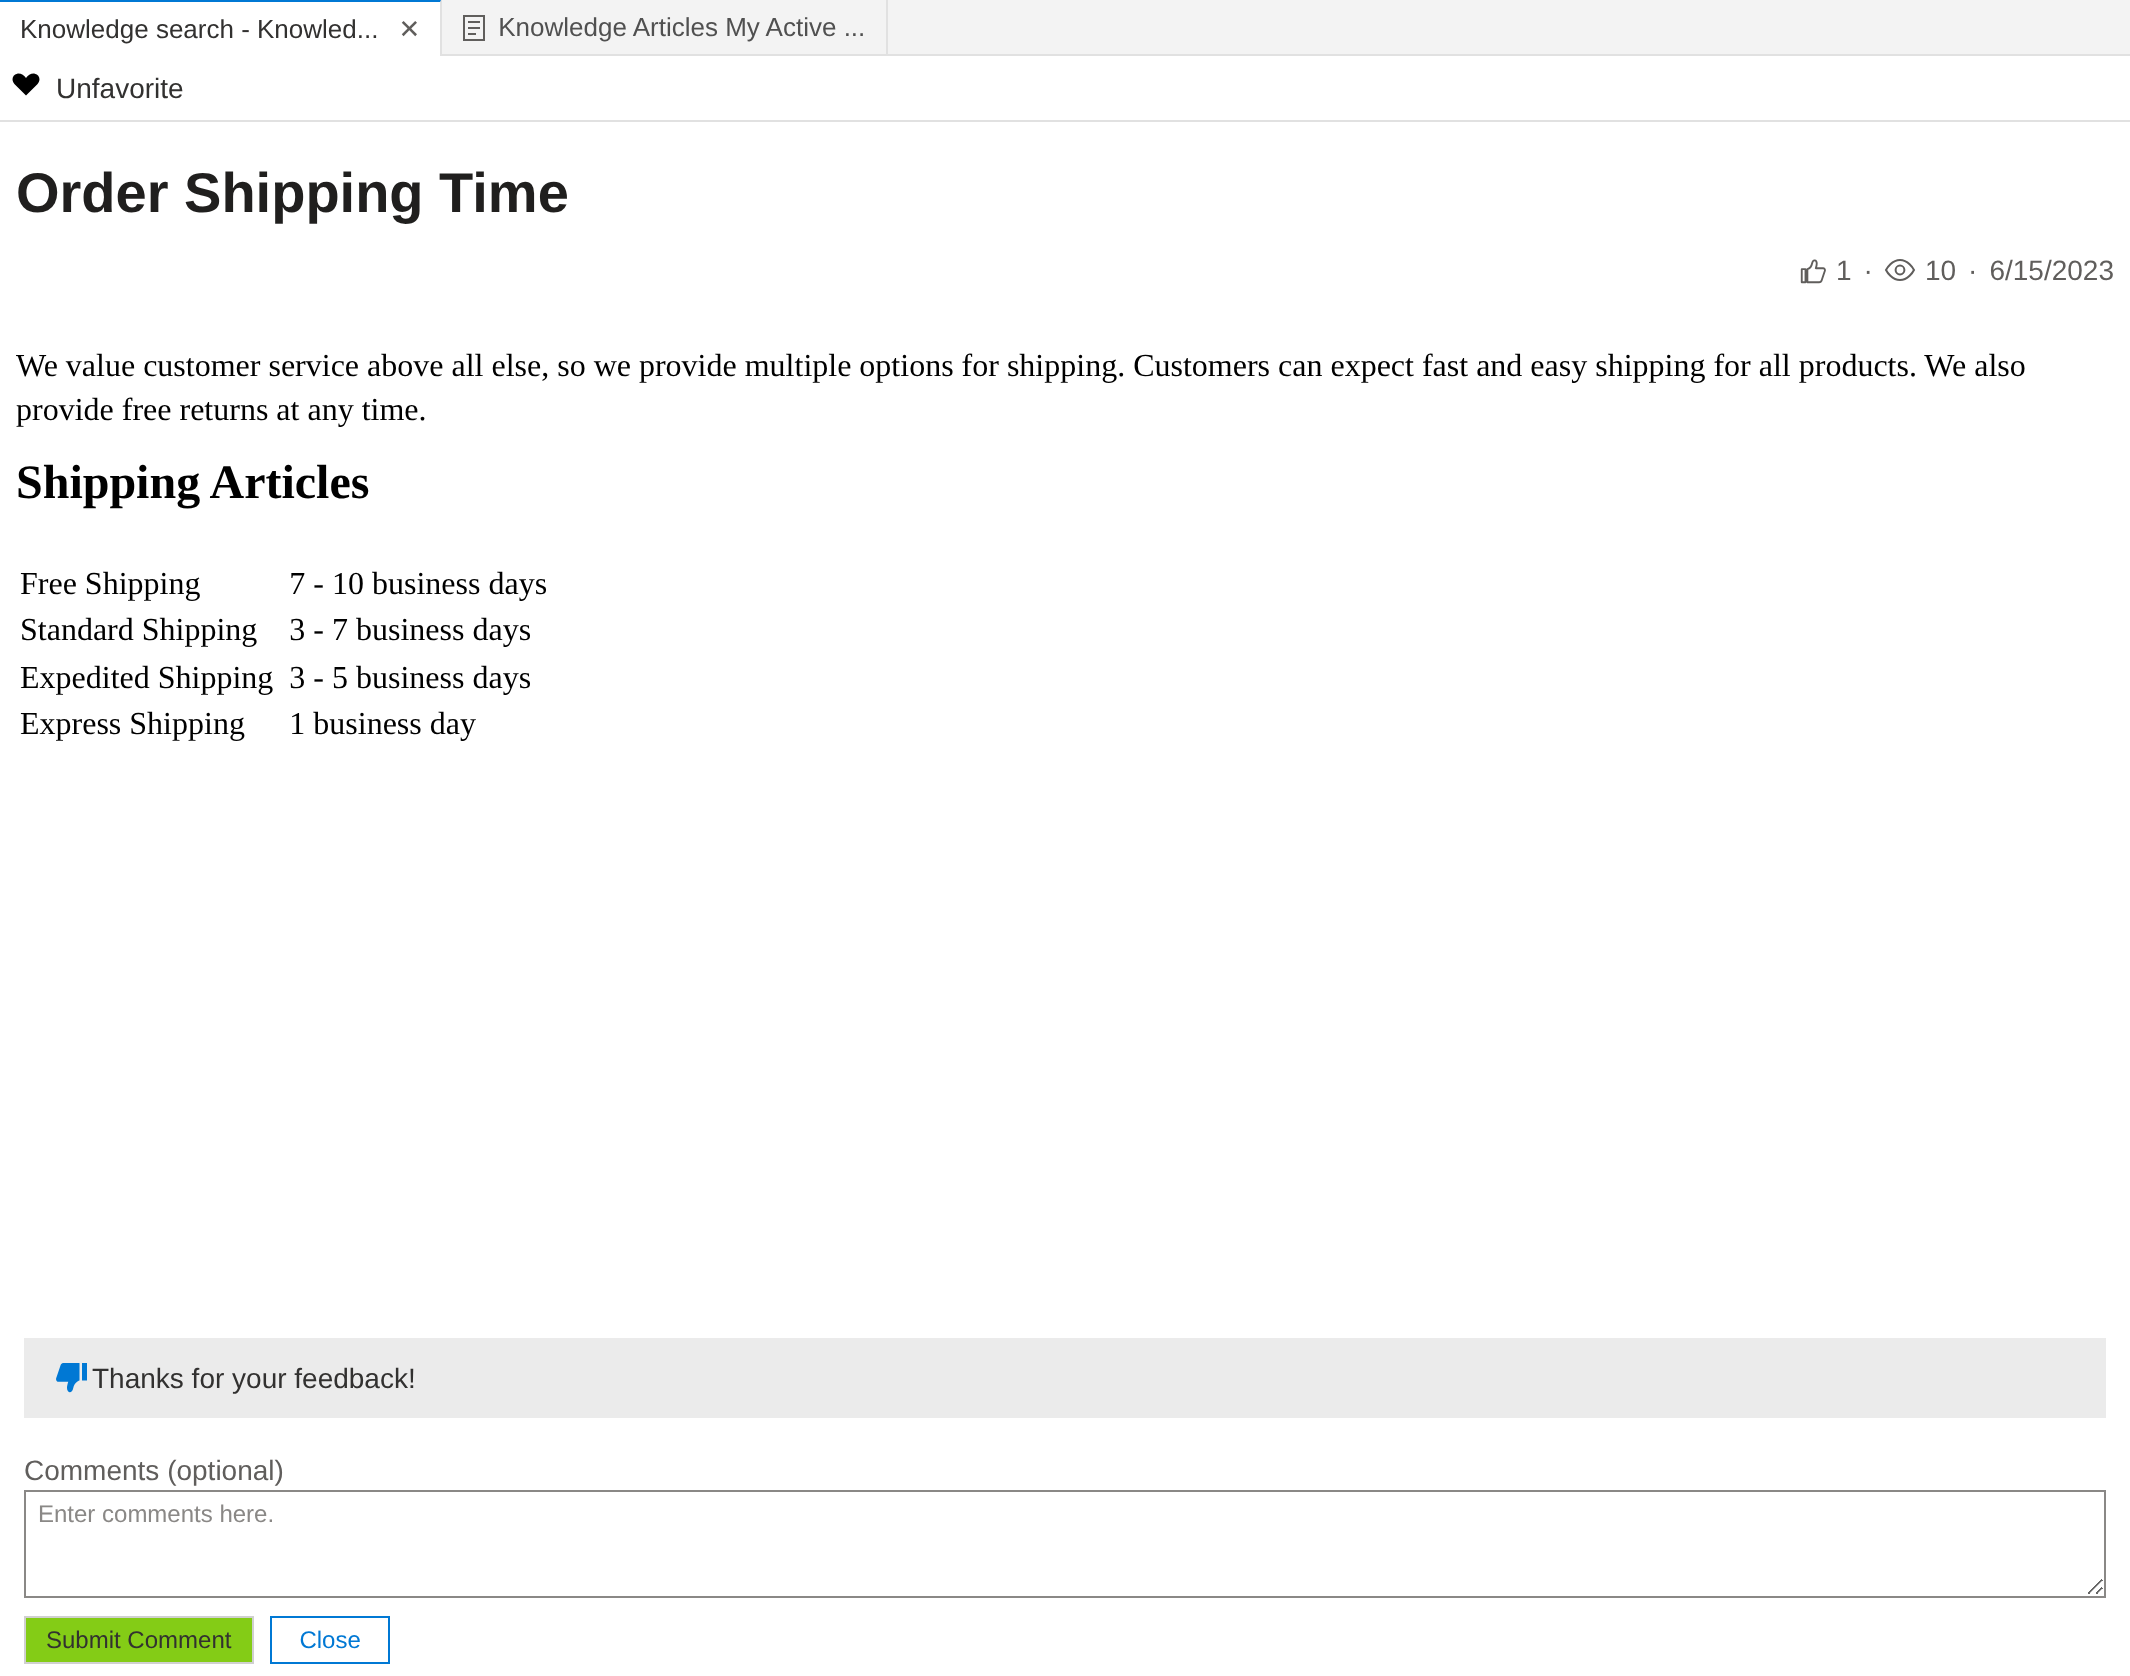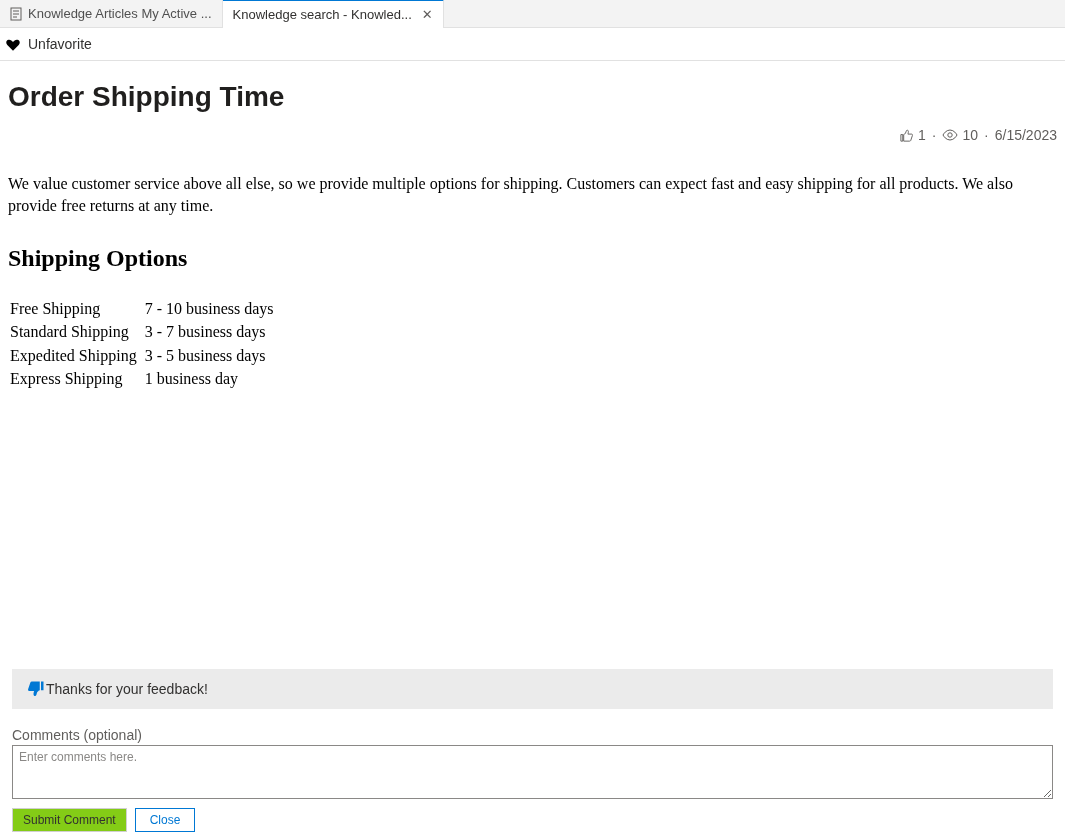--- a/index.html
+++ b/index.html
@@ -59,21 +59,21 @@
       font-size: 13px;
       line-height: 1;
       color: #605e5c;
     }
     .tab svg {
       flex-shrink: 0;
     }
     
     .favorite-bar {
       display: flex;
-      align-items: flex-end;
+      align-items: flex-start;
       padding: 8px 6px;
       border-bottom: 1px solid #e1e1e1;
       gap: 8px;
       font-size: 14px;
       color: #323130;
     }
     
     .article-area {
       flex: 1 1 auto;
       padding: 8px;
@@ -106,21 +106,21 @@
       align-items: center;
       gap: 4px;
     }
     .article-content {
       font-family: "Times New Roman", Georgia, serif;
       font-size: 16px;
       line-height: 1.35;
       color: #000000;
     }
     .article-content p {
-      margin-bottom: 26px;
+      margin-bottom: 10px;
     }
     .article-content h2 {
       font-size: 24px;
       font-weight: 700;
       margin-bottom: 22px;
     }
     .shipping-table {
       border-collapse: collapse;
     }
     .shipping-table td {
@@ -181,32 +181,32 @@
       background: #ffffff;
       color: #0078d4;
       border: 1px solid #0078d4;
       padding: 4px 14px;
     }
   </style>
 </head>
 <body>
 
 <div class="tab-strip">
+  <div class="tab active">
+    <span class="tab-label">Knowledge search - Knowled...</span>
+    <span class="tab-close">✕</span>
+  </div>
   <div class="tab">
     <svg width="12" height="14" viewBox="0 0 12 14">
       <rect x="1" y="1" width="10" height="12" fill="none" stroke="#605e5c" stroke-width="1"></rect>
       <line x1="3" y1="4" x2="9" y2="4" stroke="#605e5c" stroke-width="1"></line>
       <line x1="3" y1="7" x2="9" y2="7" stroke="#605e5c" stroke-width="1"></line>
       <line x1="3" y1="10" x2="7" y2="10" stroke="#605e5c" stroke-width="1"></line>
     </svg>
     <span class="tab-label">Knowledge Articles My Active ...</span>
-  </div>
-  <div class="tab active">
-    <span class="tab-label">Knowledge search - Knowled...</span>
-    <span class="tab-close">✕</span>
   </div>
 </div>
 
 <div class="favorite-bar">
   <svg width="14" height="13" viewBox="0 0 16 14">
     <path d="M8 13 L1.5 6.5 C-0.5 4.5 0 1 3 0.5 C5 0.2 7 1.5 8 3 C9 1.5 11 0.2 13 0.5 C16 1 16.5 4.5 14.5 6.5 Z" fill="#000000"></path>
   </svg>
   <span>Unfavorite</span>
 </div>
 
@@ -227,21 +227,21 @@
         <circle cx="8" cy="6" r="2.2" fill="none" stroke="#605e5c" stroke-width="1"></circle>
       </svg>
       <span>10</span>
     </span>
     <span class="meta-sep">·</span>
     <span>6/15/2023</span>
   </div>
 
   <div class="article-content">
     <p>We value customer service above all else, so we provide multiple options for shipping. Customers can expect fast and easy shipping for all products. We also provide free returns at any time.</p>
-    <h2>Shipping Options</h2>
+    <h2>Shipping Articles</h2>
     <table class="shipping-table">
       <tbody>
           <tr>
         <td>Free Shipping</td>
         <td>7 - 10 business days</td>
       </tr>
       <tr>
         <td>Standard Shipping</td>
         <td>3 - 7 business days</td>
       </tr>

